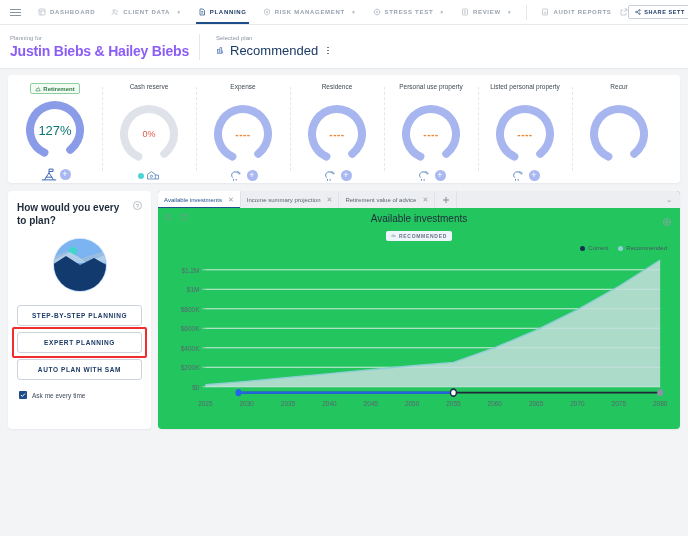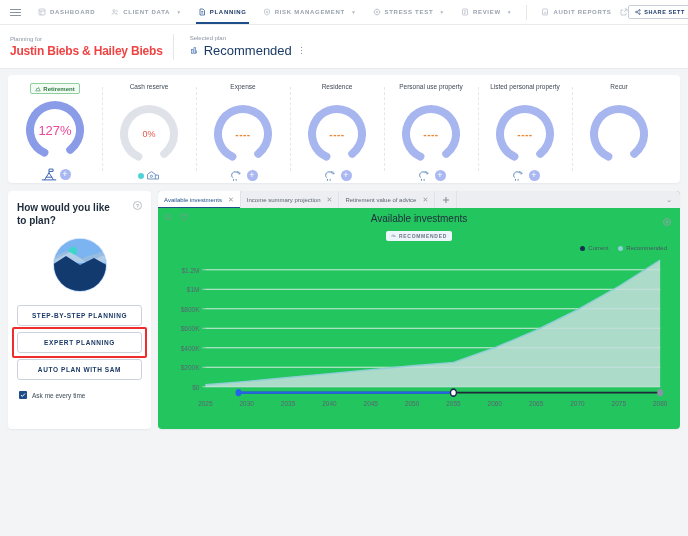--- a/index.html
+++ b/index.html
@@ -46,21 +46,21 @@
     white-space: nowrap; cursor: pointer;
   }
 
   
   .header {
     height: 44px; background: #fff; display: flex; align-items: center;
     border-bottom: 1px solid #e8eaed; padding-left: 10px;
   }
   .hblock { display: flex; flex-direction: column; justify-content: center; }
   .hlabel { font-size: 6px; color: #8c96a3; margin-bottom: 2px; }
-  .hname { font-size: 12px; color: #ef4444; font-weight: 700; letter-spacing: -.2px; }
+  .hname { font-size: 14px; color: #8b5cf6; font-weight: 700; letter-spacing: -.2px; }
   .hdivider { width: 1px; height: 26px; background: #e3e6ea; margin: 0 16px 0 10px; }
   .plan-row { display: flex; align-items: center; gap: 5px; }
   .plan-name { font-size: 13px; color: #1b3a66; font-weight: 400; }
   .kebab { display: flex; flex-direction: column; gap: 1.5px; padding: 2px 4px; cursor: pointer; }
   .kebab i { width: 1.5px; height: 1.5px; border-radius: 50%; background: #5c6b7d; display: block; }
 
   
   .kpi-wrap { padding: 6px 8px 0 8px; }
   .kpi-card {
     background: #fff; border-radius: 4px; height: 108px;
@@ -85,21 +85,21 @@
   }
   .gauge { position: relative; width: 66px; height: 66px; }
   .gauge svg { display: block; }
   .gauge-val {
     position: absolute; inset: 0; display: flex;
     align-items: center; justify-content: center;
     font-size: 13px; font-weight: 400;
   }
   .gauge-val.sm { font-size: 9px; }
   .gauge-val.dash { font-size: 10px; letter-spacing: .5px; color: #e8893a; font-weight: 700; }
-  .g-green { color: #ec4899; }
+  .g-green { color: #0f766e; }
   .g-red { color: #e2574c; }
   .gauge-foot {
     position: absolute; bottom: 1px; left: 0; right: 0;
     display: flex; align-items: center; justify-content: center; gap: 2px;
   }
   .plus-chip {
     width: 11px; height: 11px; border-radius: 50%;
     background: #aab8f2; color: #fff; font-size: 9px; line-height: 10px;
     text-align: center; cursor: pointer;
   }
@@ -430,21 +430,21 @@
           <circle cx="33" cy="33" r="25" fill="none" stroke="#a8b6ef" stroke-width="8" stroke-linecap="round" stroke-dasharray="129 157" transform="rotate(115 33 33)"></circle>
         </svg>
       </div>
     </div>
   </div>
 </div>
 
 <div class="main">
 
   <div class="left-panel">
-    <div class="lp-title">How would you like to plan?</div>
+    <div class="lp-title">How would you every to plan?</div>
     <div class="help-ico">?</div>
 
     <div class="mountain-wrap">
       <svg width="56" height="56" viewBox="0 0 56 56">
         <defs>
           <clipPath id="cc">
               <circle cx="28" cy="28" r="26"></circle>
             </clipPath>
         </defs>
         <circle cx="28" cy="28" r="27" fill="#cfe0fb"></circle>

